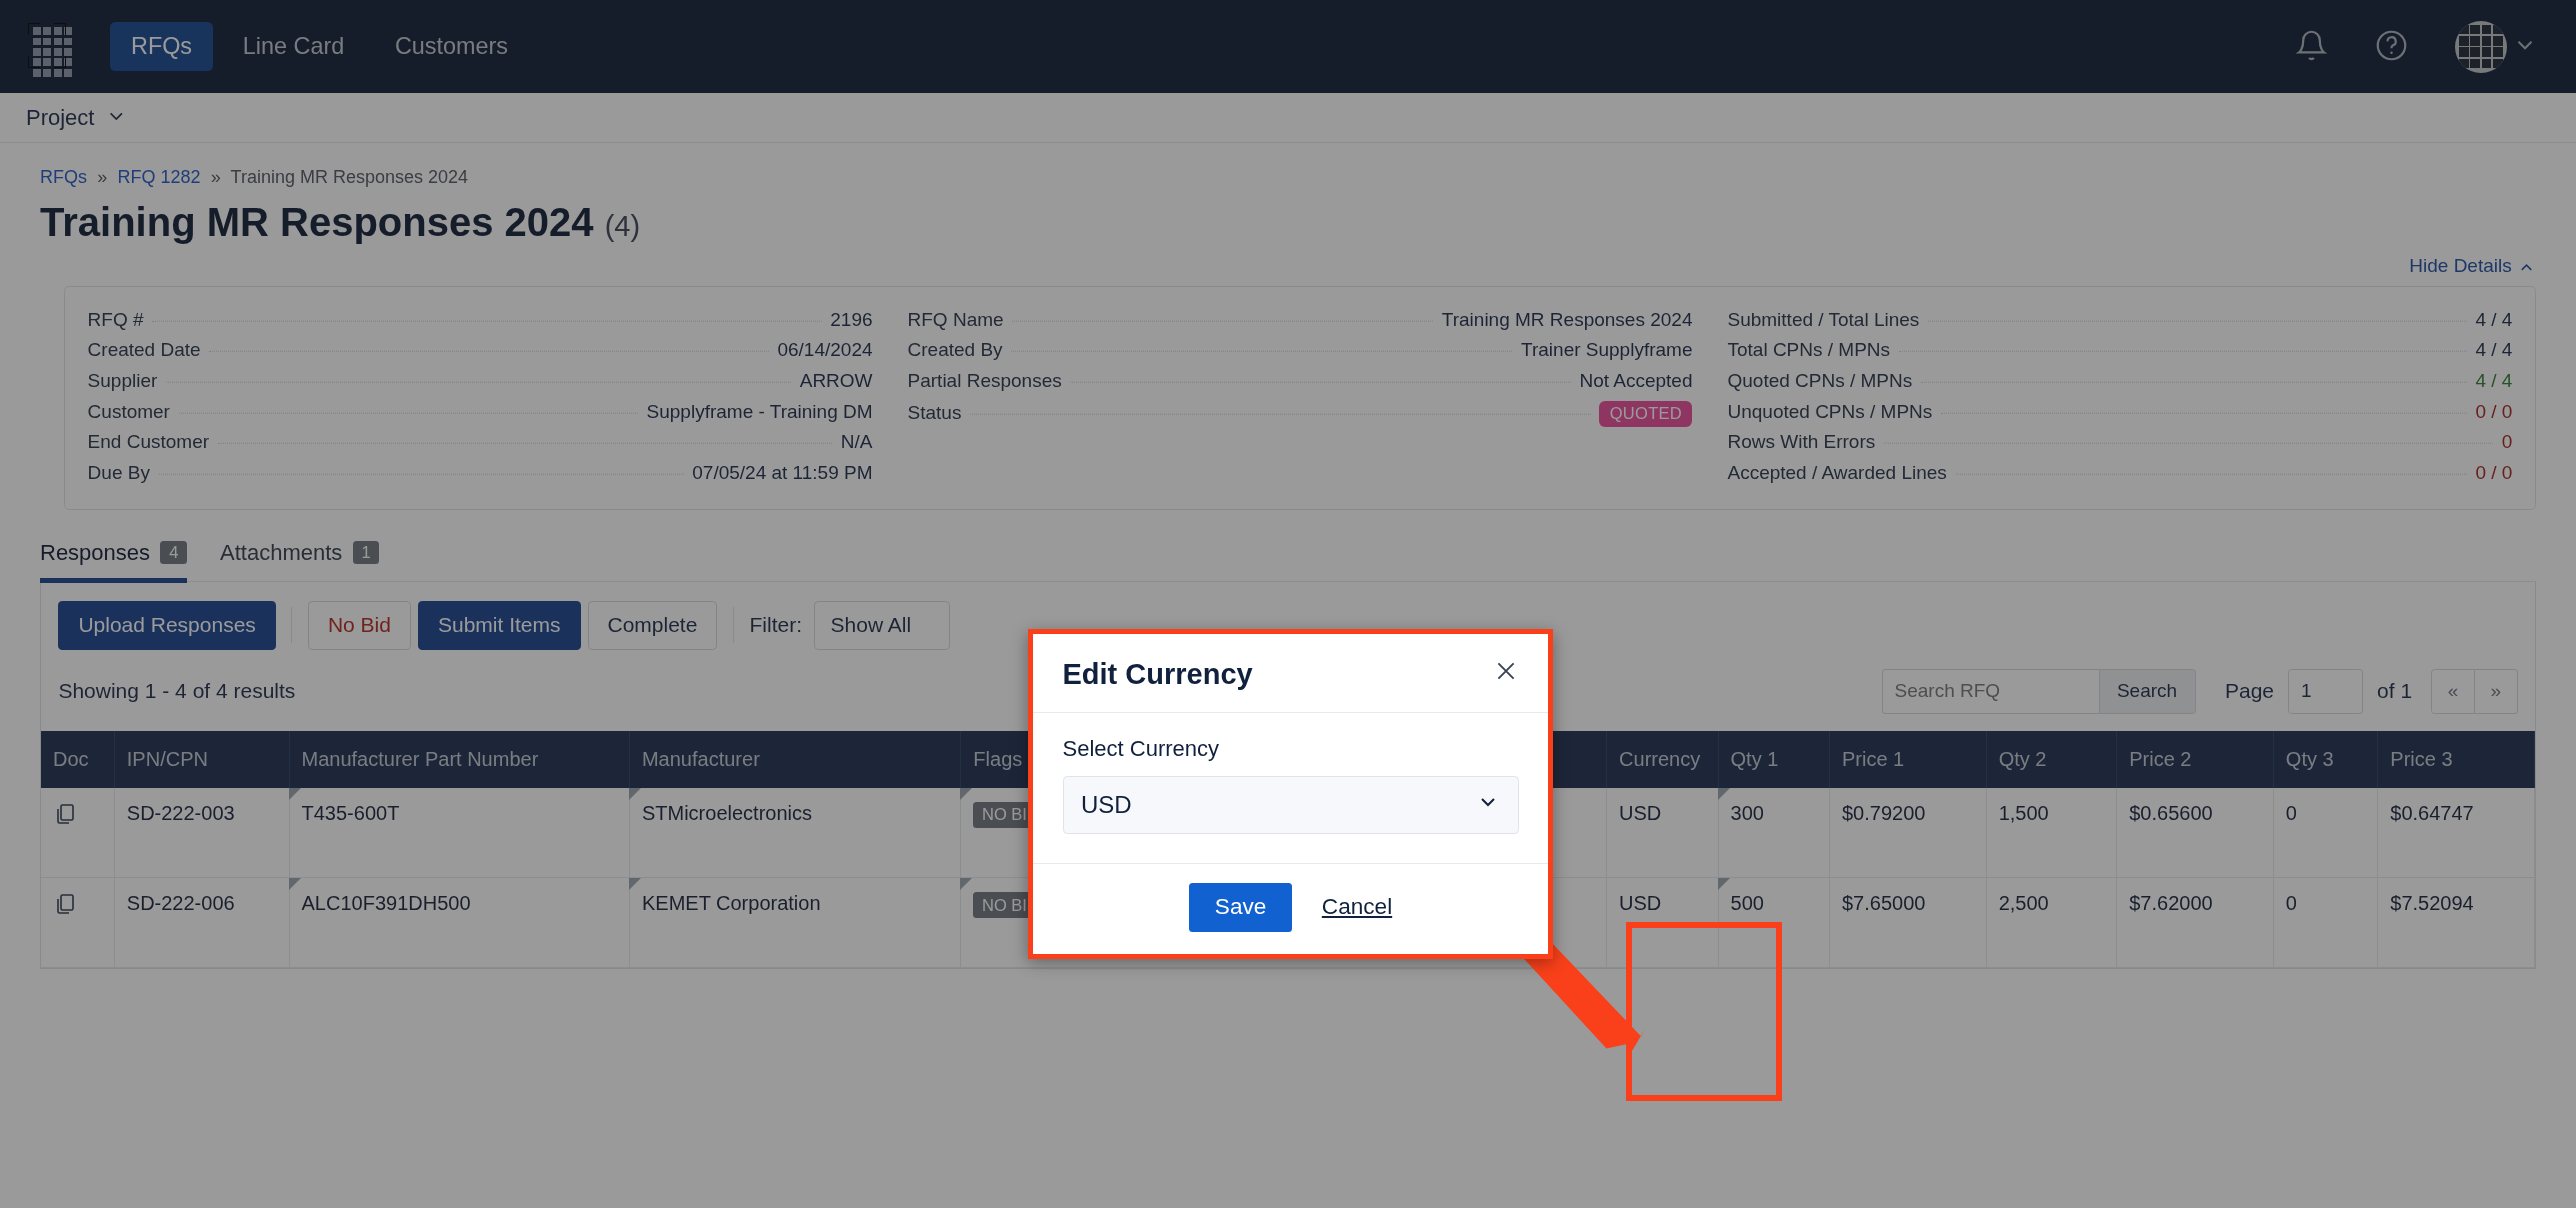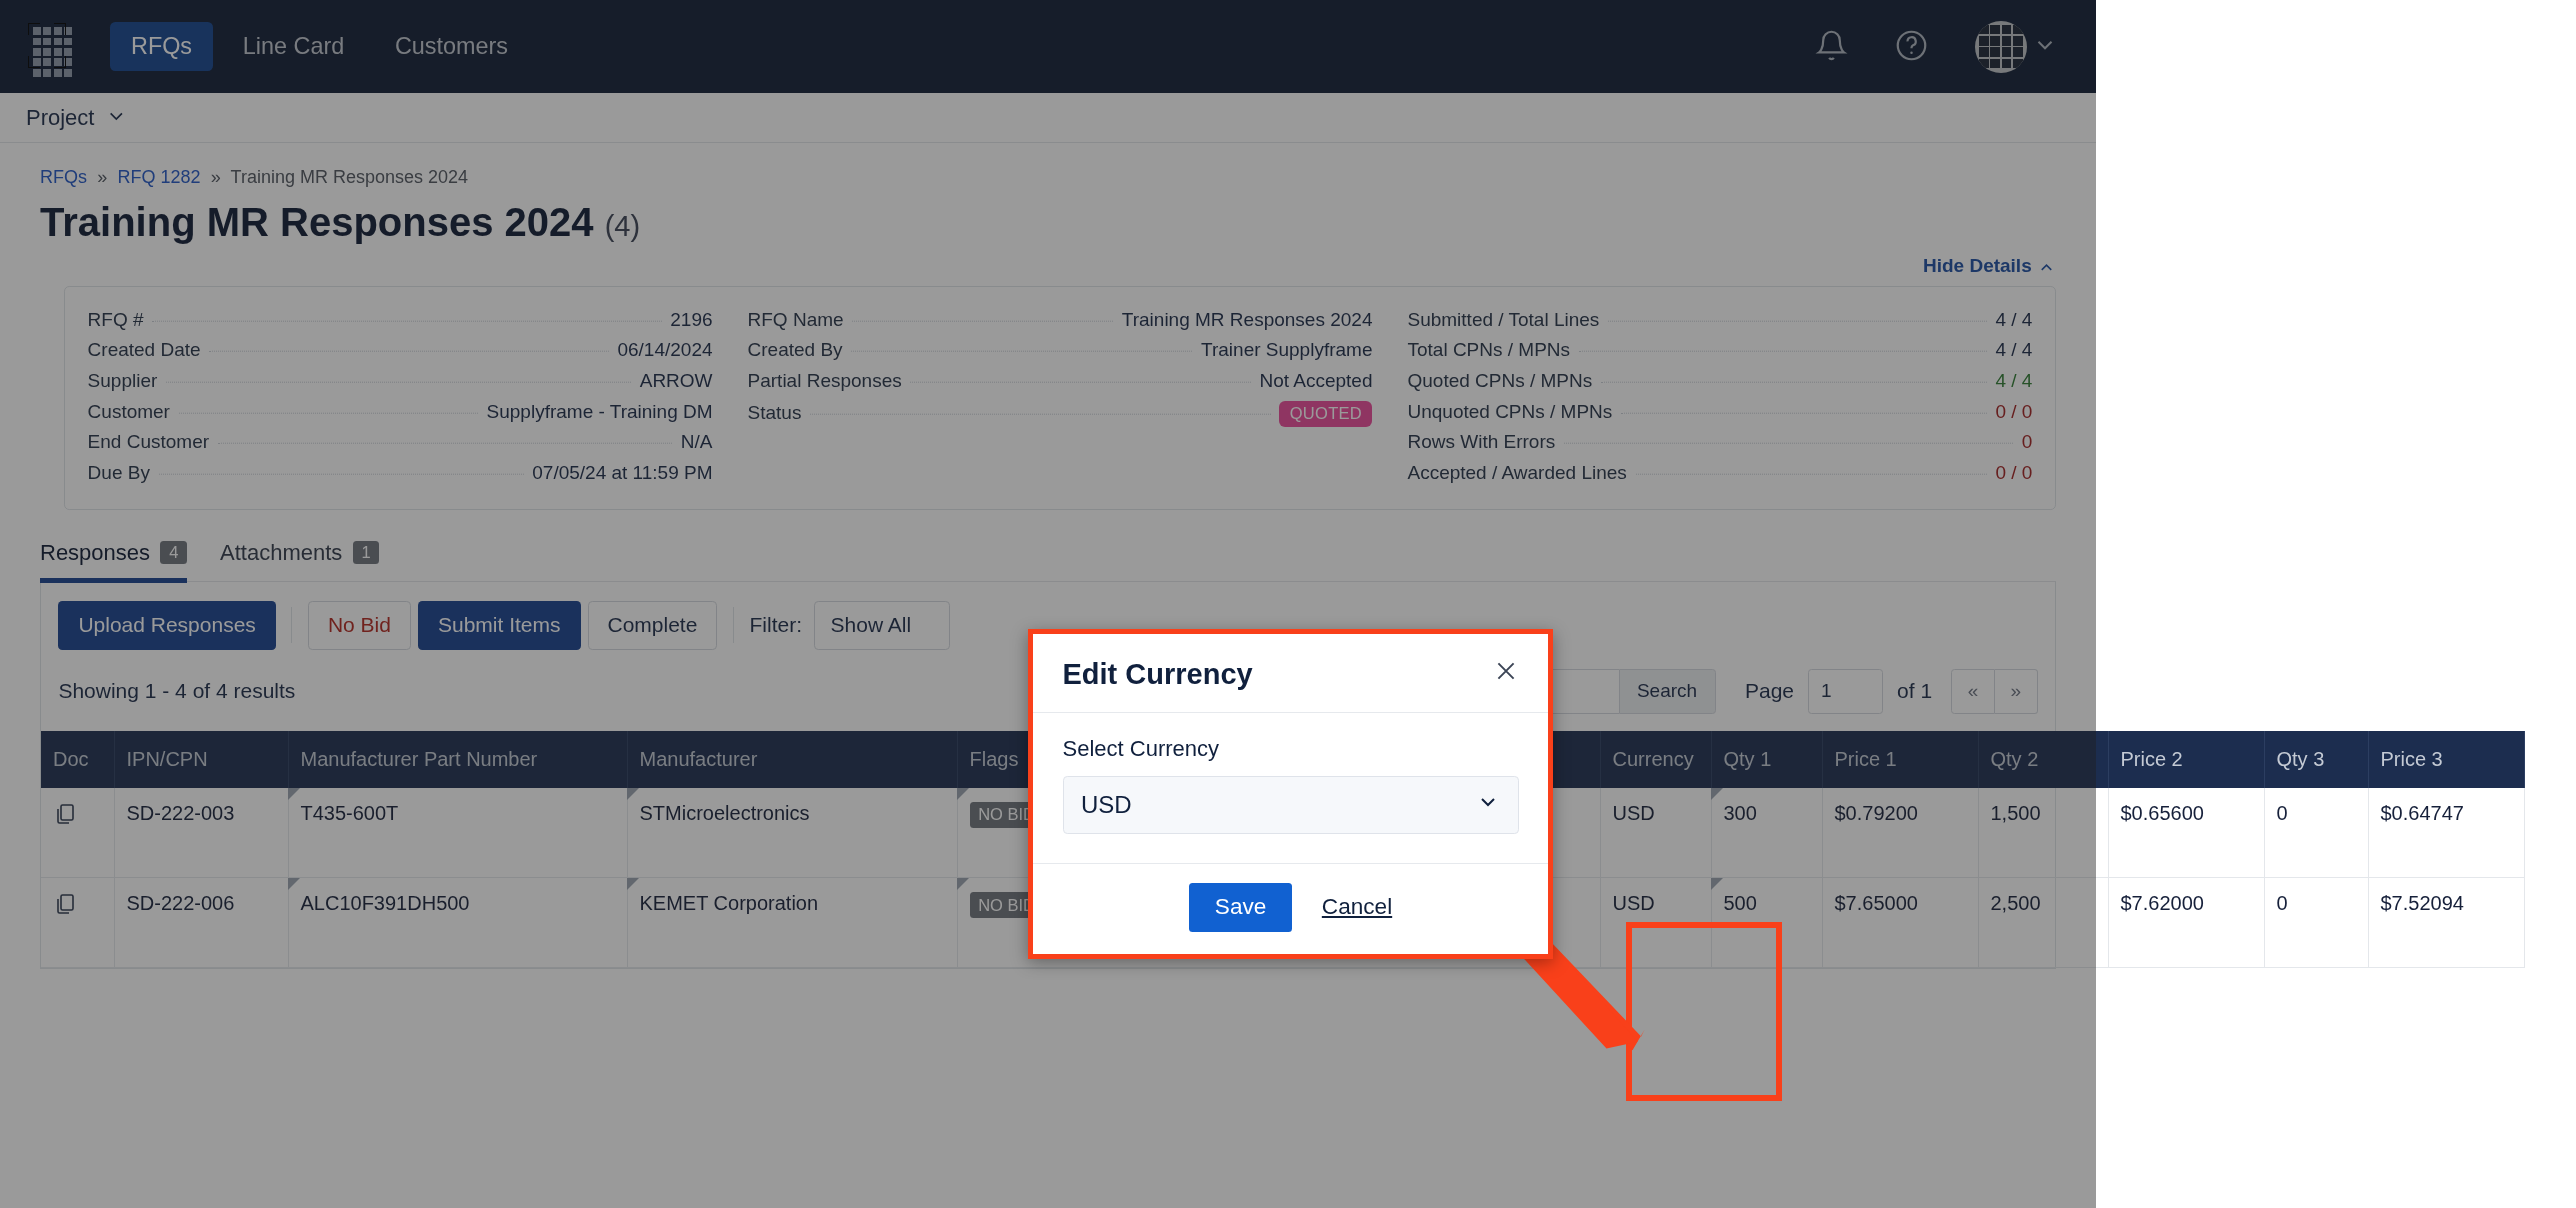--- a/index.html
+++ b/index.html
@@ -2,21 +2,21 @@
 <html style="font-size:14px"><head>
 <meta charset="utf-8">
 <style>
   * { box-sizing: border-box; margin: 0; padding: 0; }
   html, body {
     width: 2576px; height: 1209px;
     font-family: "Liberation Sans", sans-serif;
     background: #ffffff;
     overflow: hidden;
   }
-  #page { position: relative; width: 2096px; height: 1209px; }
+  #page { position: relative; width: 2576px; height: 1209px; }
 
   
   #app { position: absolute; inset: 0; background: #ffffff; }
 
   
   .topnav {
     height: 93px; background: #101d33; display: flex; align-items: center;
     padding: 0 38px 0 26px;
   }
   .logo-grid { width: 49px; height: 49px; position: relative; margin-right: 35px; }
@@ -57,21 +57,21 @@
 
   
   .content { padding: 24px 40px 0 40px; }
   .breadcrumb { font-size: 18px; color: #50565f; margin-bottom: 12px; }
   .breadcrumb a { color: #2157c6; text-decoration: none; }
   .breadcrumb .sep { color: #50565f; margin: 0 5.2px; }
   .page-title { font-size: 40px; font-weight: bold; color: #0e1a33; margin-bottom: 5.2px; }
   .page-title .cnt { font-size: 29px; font-weight: normal; color: #3b4355; }
 
   .hide-details-row { text-align: right; margin: 10.4px 0 8.7px 0; }
-  .hide-details { font-size: 19px; color: #1d4ea3; font-weight: bold; }
+  .hide-details { font-size: 19px; color: #1d4ea3; }
 
   .details-card {
     border: 0.9px solid #dfe3e8; border-radius: 5.2px; background: #fff;
     padding: 17.4px 22.6px 21px 22.6px; display: flex; gap: 35px; margin-left: 24px;
   }
   .dcol { flex: 1; }
   .drow { display: flex; align-items: baseline; font-size: 19px; padding: 4.3px 0; }
   .drow .k { color: #263348; white-space: nowrap; }
   .drow .dots { flex: 1; border-bottom: 1.7px dotted #c9ced6; margin: 0 8.7px; transform: translateY(-4.3px); }
   .drow .v { color: #1b2a48; white-space: nowrap; }

